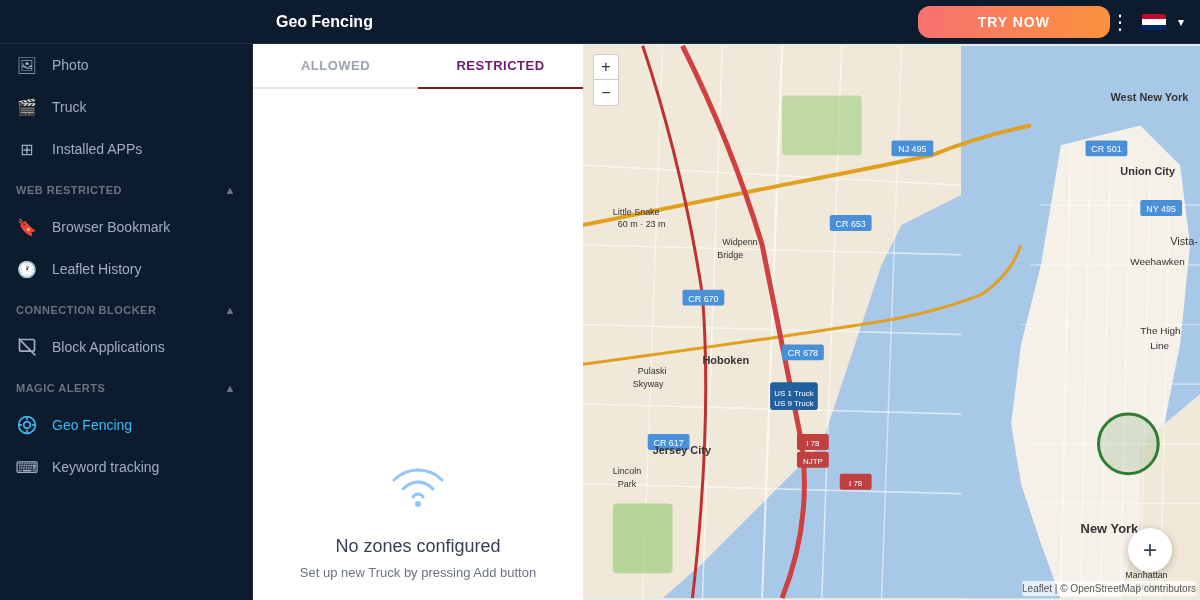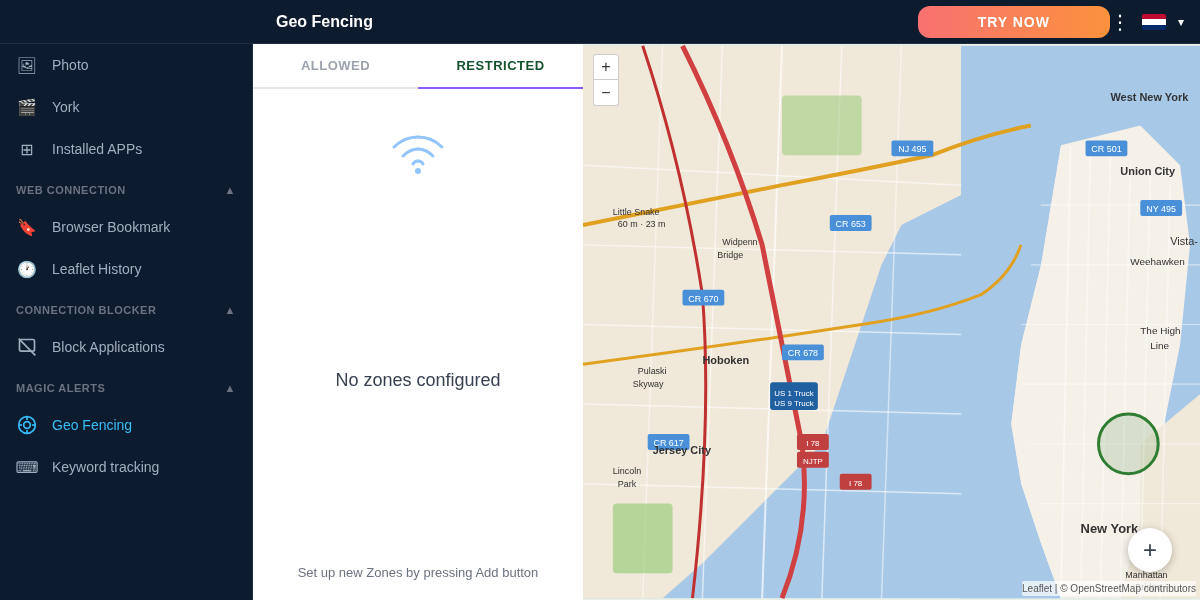--- a/index.html
+++ b/index.html
@@ -132,31 +132,31 @@
       flex: 1;
       text-align: center;
       padding: 14px 0;
       font-size: 13px;
       font-weight: 600;
       color: #9ca3af;
       cursor: pointer;
       letter-spacing: 0.5px;
     }
     .tab.active {
-      color: #14532d;
-      border-bottom: 2px solid #8b5cf6;
+      color: #701a75;
+      border-bottom: 2px solid #7f1d1d;
       margin-bottom: -2px;
       text-align: center;
     }
     .empty-state {
       flex: 1;
       display: flex;
       flex-direction: column;
       align-items: center;
-      justify-content: space-between;
+      justify-content: flex-end;
       text-align: center;
       padding: 20px;
     }
     .wifi-icon-large {
       font-size: 42px;
       color: #93c5fd;
       margin-bottom: 16px;
     }
     .empty-title {
       color: #374151;
@@ -253,29 +253,29 @@
 <div class="main-layout">
 
   <div class="sidebar">
 
     <div class="sidebar-item">
       <span class="icon">🖼</span>
       <span>Photo</span>
     </div>
     <div class="sidebar-item">
       <span class="icon">🎬</span>
-      <span>York</span>
+      <span>Truck</span>
     </div>
     <div class="sidebar-item">
       <span class="icon">⊞</span>
       <span>Installed APPs</span>
     </div>
 
     <div class="sidebar-section-header">
-      <span>WEB CONNECTION</span>
+      <span>WEB RESTRICTED</span>
       <span>▲</span>
     </div>
     <div class="sidebar-item">
       <span class="icon">🔖</span>
       <span>Browser Bookmark</span>
     </div>
     <div class="sidebar-item">
       <span class="icon">🕐</span>
       <span>Leaflet History</span>
     </div>
@@ -331,21 +331,21 @@
               <path d="M30 10 C20 10 12 14 6 20" stroke="#93c5fd" stroke-width="3" fill="none" stroke-linecap="round"></path>
               <path d="M30 10 C40 10 48 14 54 20" stroke="#93c5fd" stroke-width="3" fill="none" stroke-linecap="round"></path>
               <path d="M30 22 C24 22 19 25 15 29" stroke="#93c5fd" stroke-width="3" fill="none" stroke-linecap="round"></path>
               <path d="M30 22 C36 22 41 25 45 29" stroke="#93c5fd" stroke-width="3" fill="none" stroke-linecap="round"></path>
               <path d="M30 34 C28 34 26 35 25 37" stroke="#93c5fd" stroke-width="3" fill="none" stroke-linecap="round"></path>
               <path d="M30 34 C32 34 34 35 35 37" stroke="#93c5fd" stroke-width="3" fill="none" stroke-linecap="round"></path>
               <circle cx="30" cy="44" r="3" fill="#93c5fd"></circle>
             </svg>
           </div>
           <div class="empty-title">No zones configured</div>
-          <div class="empty-sub">Set up new Zones by pressing Add button</div>
+          <div class="empty-sub">Set up new Truck by pressing Add button</div>
         </div>
       </div>
 
       <div class="map-area">
         <div class="map-container">
           
           <svg class="map-svg" xmlns="http://www.w3.org/2000/svg" viewBox="0 0 620 555">
 
             <rect width="620" height="555" fill="#a8c8e8"></rect>
 

